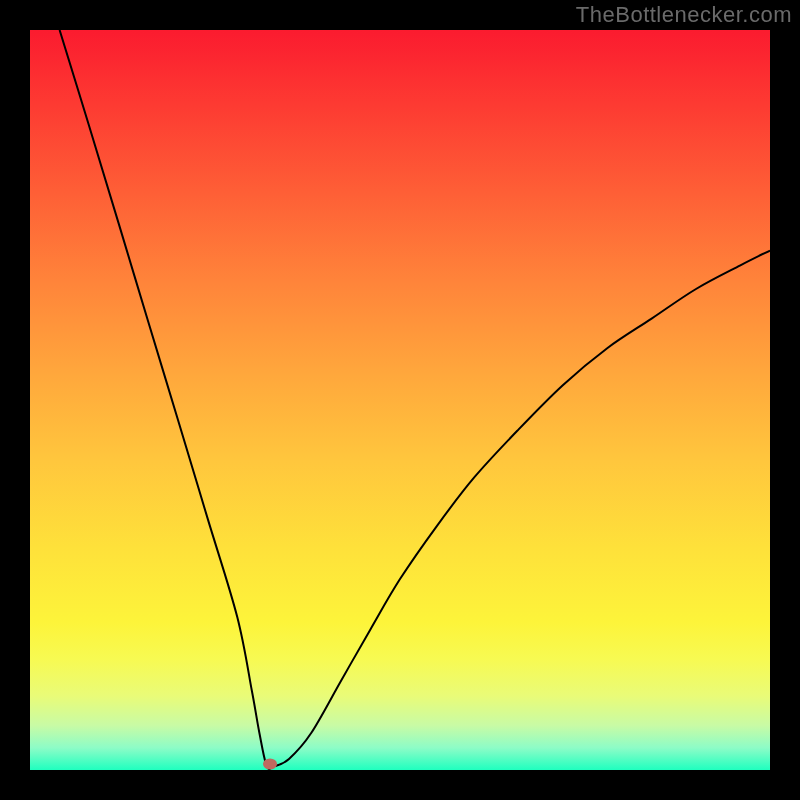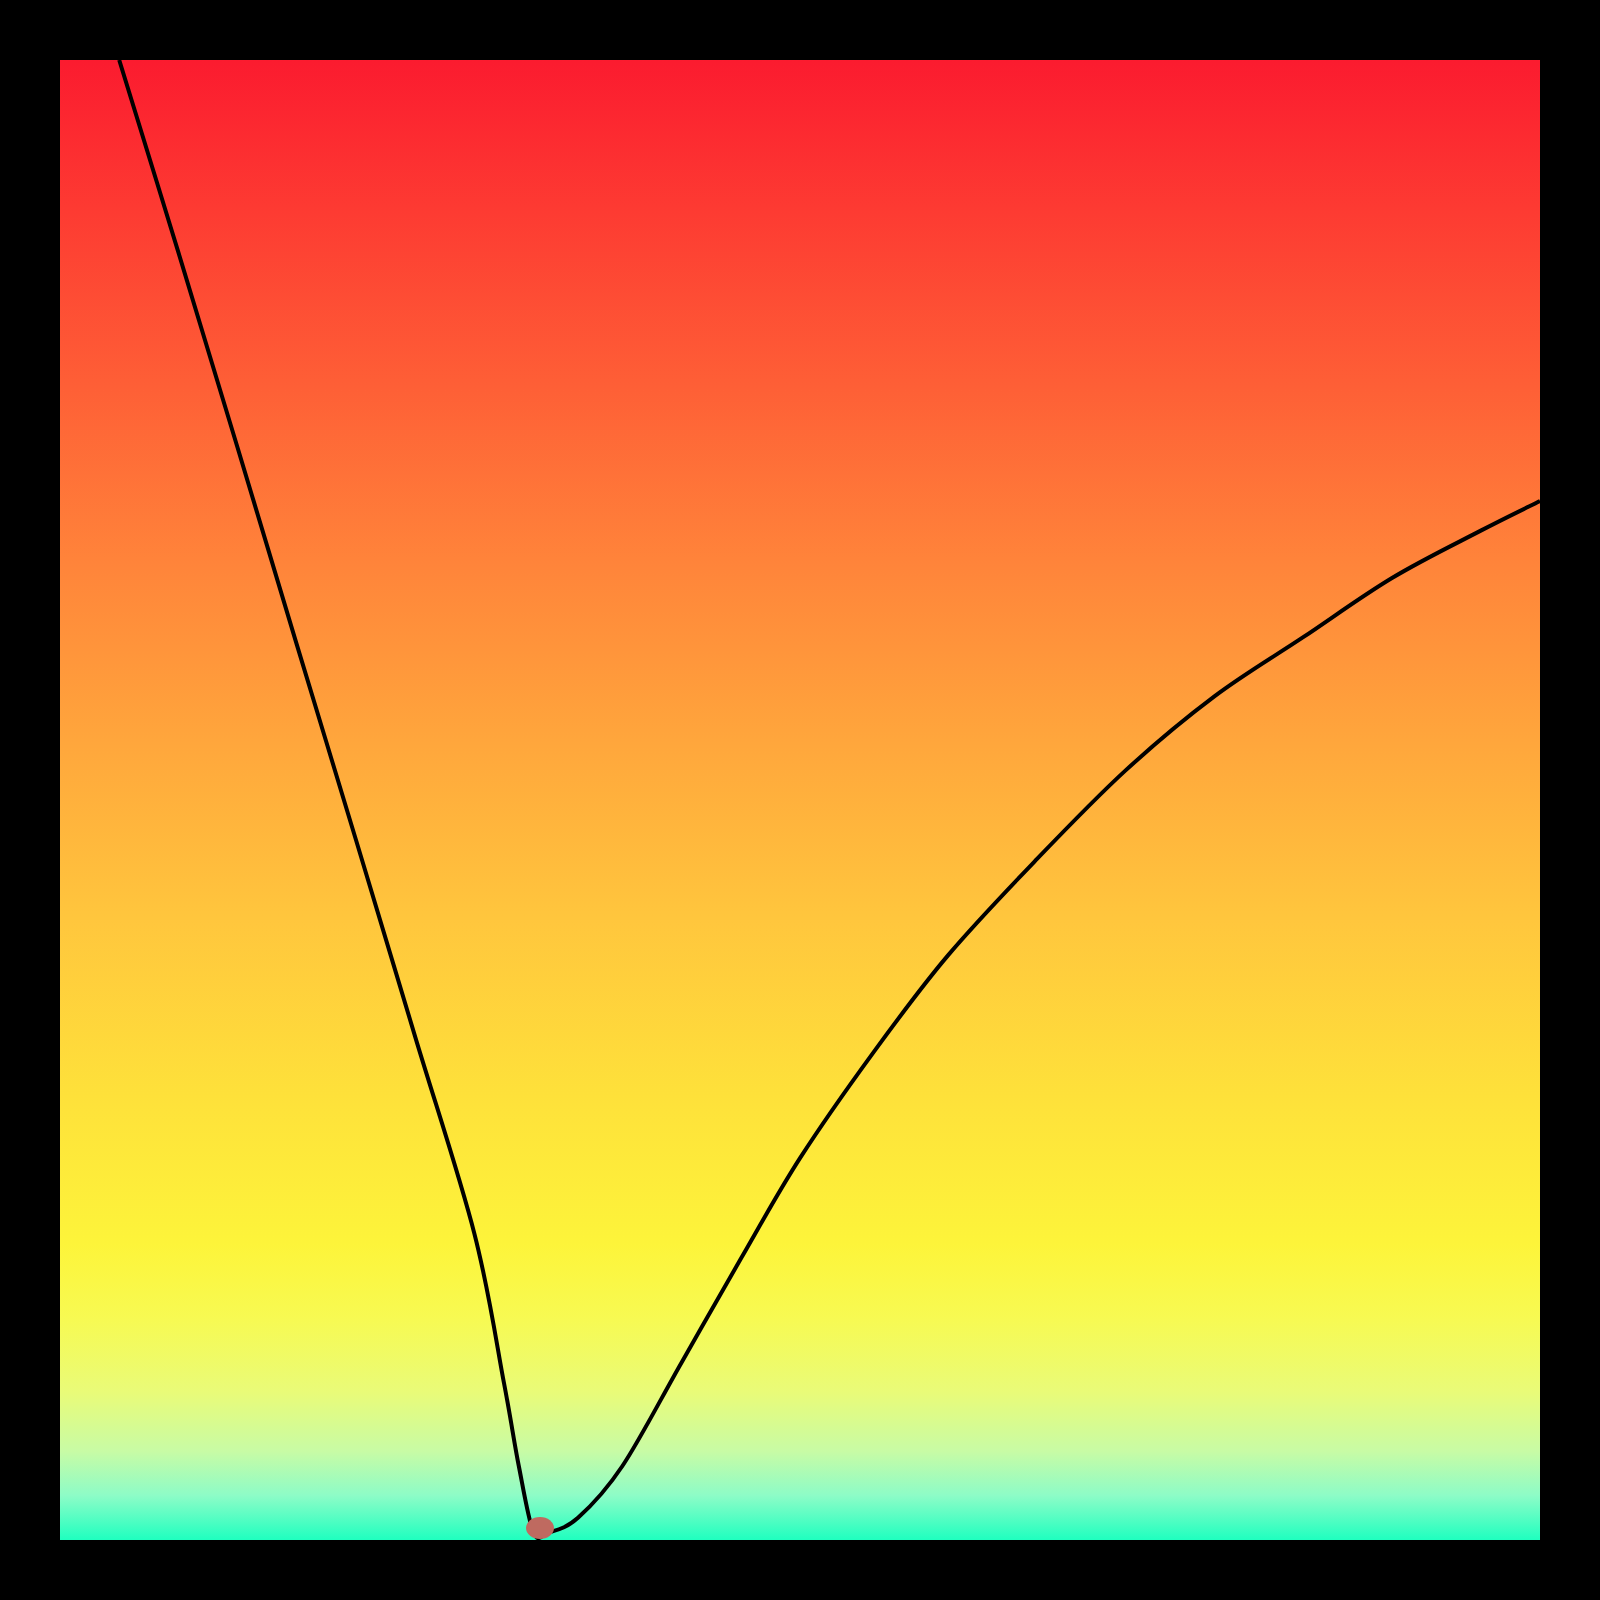--- a/index.html
+++ b/index.html
@@ -68,20 +68,21 @@
     background: #bf6a60;
     border-radius: 50%;
     transform: translate(-50%, -50%);
     z-index: 5;
   }
 </style>
 </head>
 <body>
 
 <div class="outer">
+  <div class="watermark">TheBottlenecker.com</div>
 
   <div class="plot-area">
     <div class="gradient"></div>
 
     <svg class="curve" viewBox="0 0 740 740" preserveAspectRatio="none">
       <path id="curve-path" d="M 29.6,0 C 34.53333333333333,16.033333333333335 49.333333333333336,63.88666666666667 59.2,96.2 C 69.06666666666666,128.51333333333332 78.93333333333334,161.19666666666666 88.8,193.88 C 98.66666666666666,226.56333333333333 108.53333333333333,259.6166666666667 118.4,292.3 C 128.26666666666668,324.98333333333335 138.13333333333333,357.2966666666667 148,389.98 C 157.86666666666667,422.66333333333336 167.73333333333332,455.59333333333325 177.6,488.3999999999999 C 187.46666666666667,521.2066666666666 199.8,557.96 207.20000000000002,586.82 C 214.60000000000002,615.6800000000001 218.3,642.1966666666667 222,661.5600000000001 C 225.7,680.9233333333334 226.93333333333334,690.5433333333333 229.4,703 C 231.86666666666667,715.4566666666667 234.33333333333334,730.75 236.8,736.3 C 239.26666666666668,741.8499999999999 240.50000000000003,737.5333333333333 244.20000000000002,736.3 C 247.9,735.0666666666666 252.83333333333334,734.4499999999999 259,728.9 C 265.1666666666667,723.35 272.56666666666666,715.95 281.2,703 C 289.8333333333333,690.05 300.93333333333334,668.4666666666667 310.8,651.2 C 320.6666666666667,633.9333333333334 330.53333333333336,616.4200000000001 340.40000000000003,599.4000000000001 C 350.2666666666667,582.3800000000001 358.9,566.3466666666667 370,549.08 C 381.1,531.8133333333334 394.66666666666674,512.6966666666666 407.00000000000006,495.79999999999995 C 419.33333333333337,478.9033333333333 430.43333333333334,463.7333333333333 444,447.7 C 457.56666666666666,431.6666666666667 473.6,415.0166666666667 488.40000000000003,399.6 C 503.20000000000005,384.18333333333334 518,368.76666666666665 532.8,355.2 C 547.5999999999999,341.6333333333333 562.4000000000001,329.30000000000007 577.2,318.20000000000005 C 592,307.1 606.8000000000001,298.4666666666667 621.6,288.6 C 636.4,278.73333333333335 651.2,267.88 666,259 C 680.8,250.12 698.0666666666666,241.7333333333333 710.4,235.31999999999996 C 722.7333333333333,228.90666666666664 735.0666666666666,222.98666666666662 740,220.51999999999995" fill="none" stroke="#000" stroke-width="2"></path>
     </svg>
 
     <div id="marker" class="marker" style="left: 239.76px; top: 734.08px; background: rgb(191, 106, 96);"></div>
   </div>

